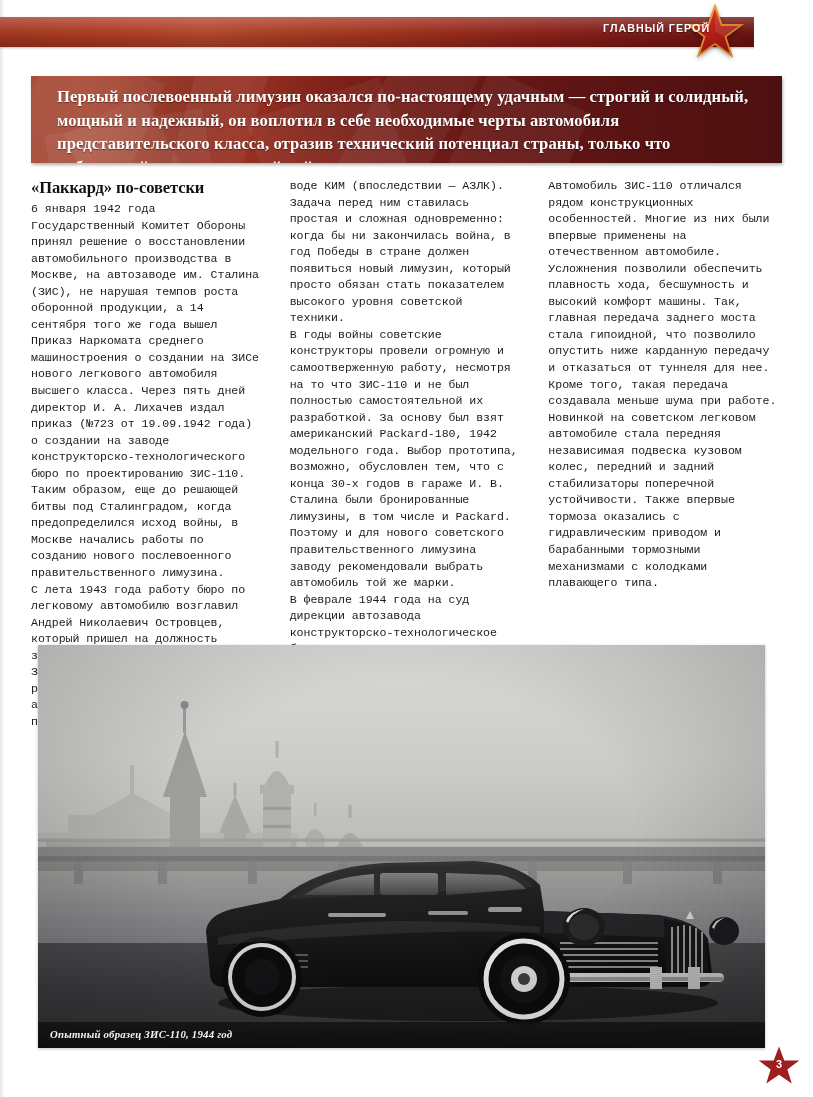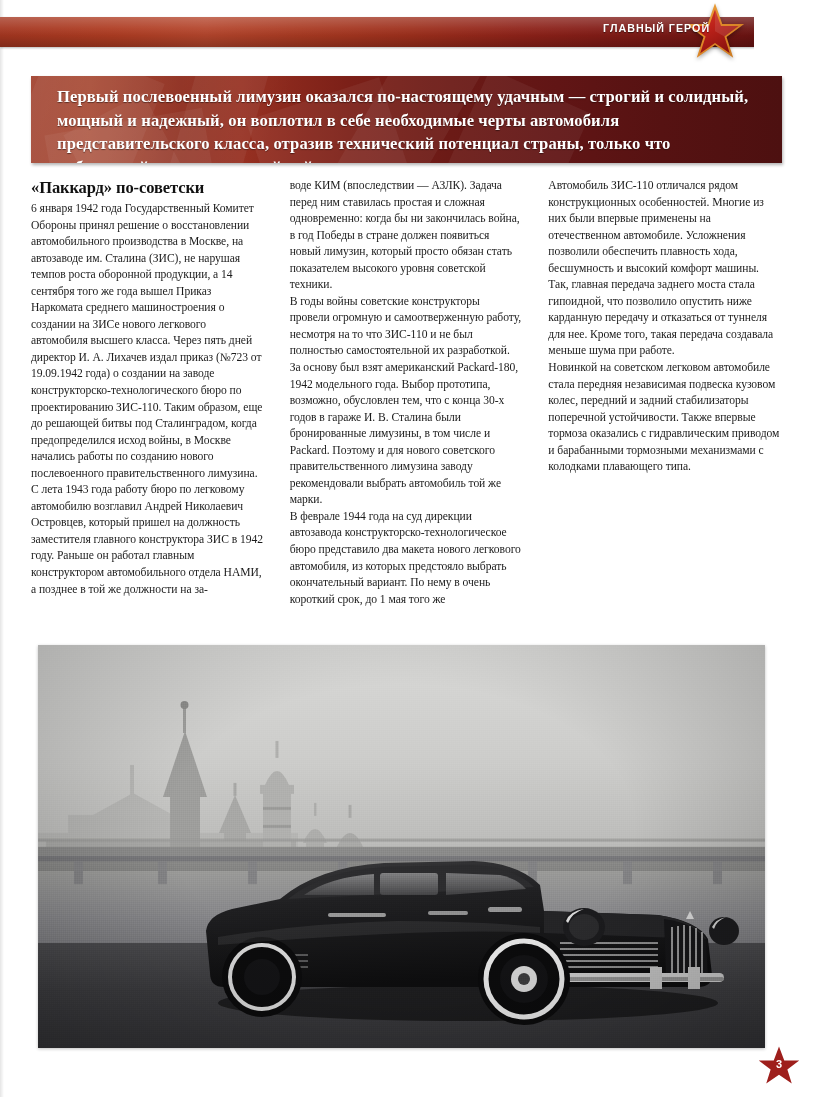--- a/index.html
+++ b/index.html
@@ -131,21 +131,21 @@
     font-family: "Liberation Serif", serif;
     font-weight: bold;
     font-size: 16.5px;
     line-height: 19px;
     color: #111111;
     margin: 0 0 4px 0;
     letter-spacing: -.1px;
   }
   .body p {
     margin: 0;
-    font-family: Liberation Serif, serif;
+    font-family: Liberation Mono, monospace;
     font-size: 11.6px;
     line-height: 16.55px;
     color: #1b1b1b;
     text-align: left;
     letter-spacing: -.05px;
   }
 
   
   .photo {
     position: absolute;
@@ -449,20 +449,23 @@
       <rect x="300" y="80" width="34" height="5" rx="2.5" fill="#c7c7c7" opacity=".7"></rect>
 
       <path d="M498 92 L502 84 L506 92 Z" fill="#d6d6d6"></path>
 
       <path d="M30 110 Q120 96 210 94 Q290 94 352 100 L352 106 Q250 100 30 118 Z" fill="rgba(255,255,255,.07)"></path>
     </svg>
 
     <div class="grain"></div>
     <div class="vignette"></div>
 
+    <div class="caption-bar">
+      <div class="caption-text">Опытный образец ЗИС-110, 1944 год</div>
+    </div>
   </div>
 
   <div class="folio">
     <svg viewBox="0 0 100 100" style="position:absolute;left:0;top:0;width:44px;height:44px">
       <polygon points="50,8 62,40 96,40 69,60 79,92 50,72 21,92 31,60 4,40 38,40" fill="#9e1f1c"></polygon>
     </svg>
     <div class="folio-num">3</div>
   </div>
 
 </div>

